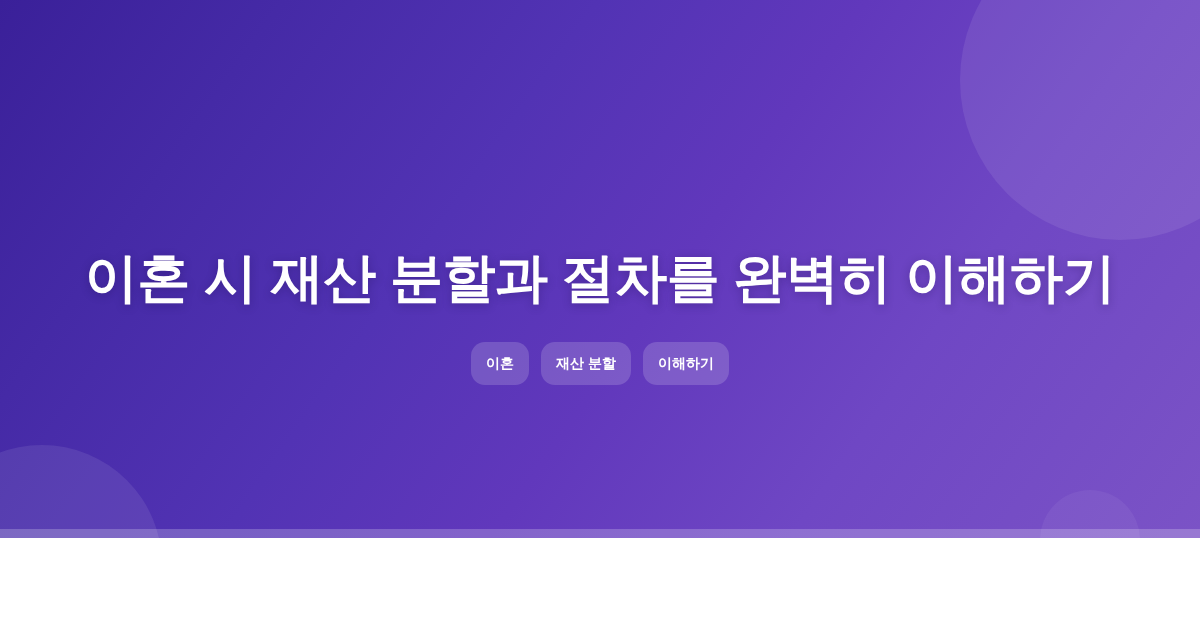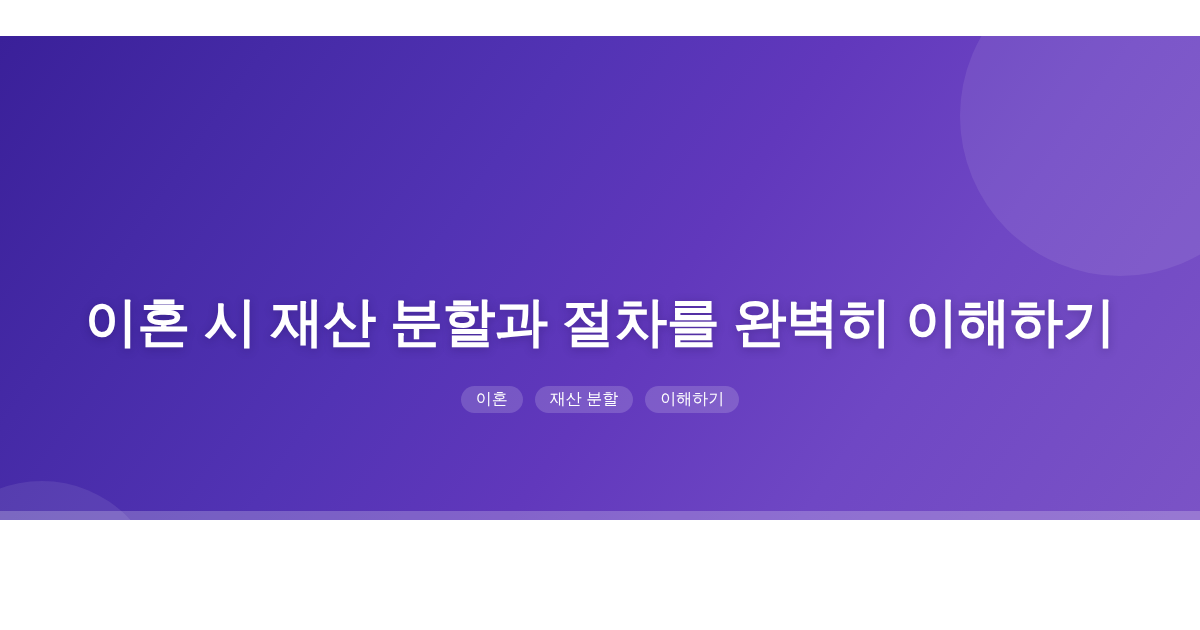--- a/index.html
+++ b/index.html
@@ -10,30 +10,29 @@
     height: 630px;
     overflow: hidden;
   }
   body {
     font-family: "Liberation Sans", "DejaVu Sans", sans-serif;
   }
 
   .og-card {
     position: relative;
     width: 1200px;
-    height: 484px;
+    height: 538px;
     overflow: hidden;
     background: linear-gradient(125deg,
                 #3a2099 0%,
                 #452aa6 18%,
                 #5233b4 38%,
                 #6138bc 55%,
                 #6f47c4 74%,
                 #7b53c6 100%);
-    margin-top: 36px;
   }
 
   
   .blob {
     position: absolute;
     border-radius: 50%;
     background: rgba(255, 255, 255, 0.085);
     pointer-events: none;
   }
   .blob--top-right {
@@ -100,26 +99,26 @@
     align-items: center;
     justify-content: center;
     gap: 12px;
   }
 
   .tag {
     display: inline-flex;
     align-items: center;
     justify-content: center;
     height: 27px;
-    padding: 0 15px;
+    padding: 8px 15px;
     border-radius: 14px;
     background: rgba(255, 255, 255, 0.17);
     color: #ffffff;
-    font-size: 16px;
-    font-weight: 400;
+    font-size: 14px;
+    font-weight: 700;
     line-height: 1;
     white-space: nowrap;
   }
 </style>
 </head>
 <body>
 
 <div class="og-card">
 
   <div class="blob blob--top-right"></div>

